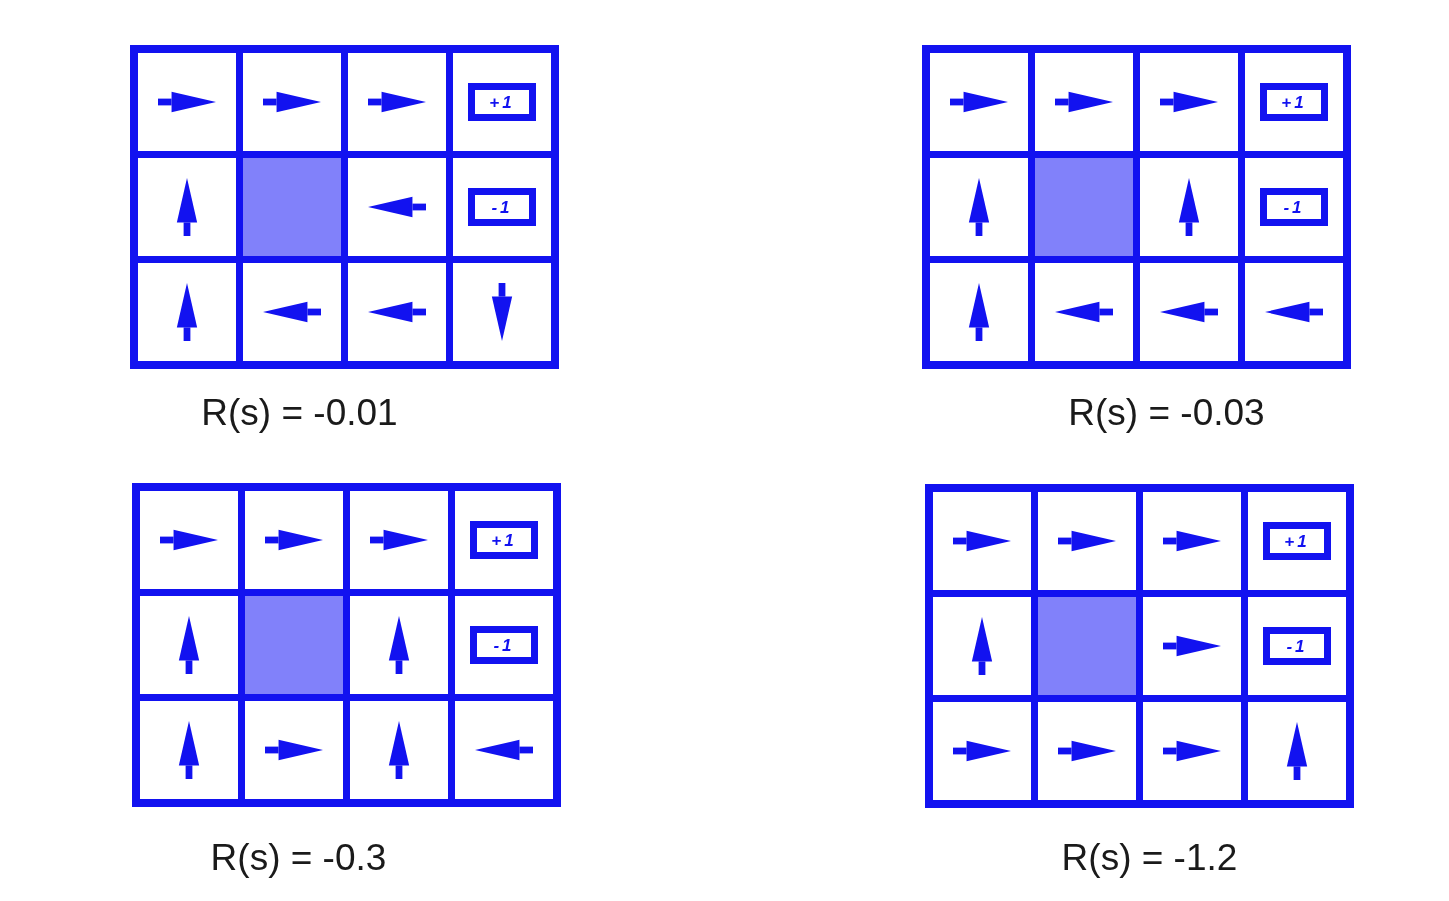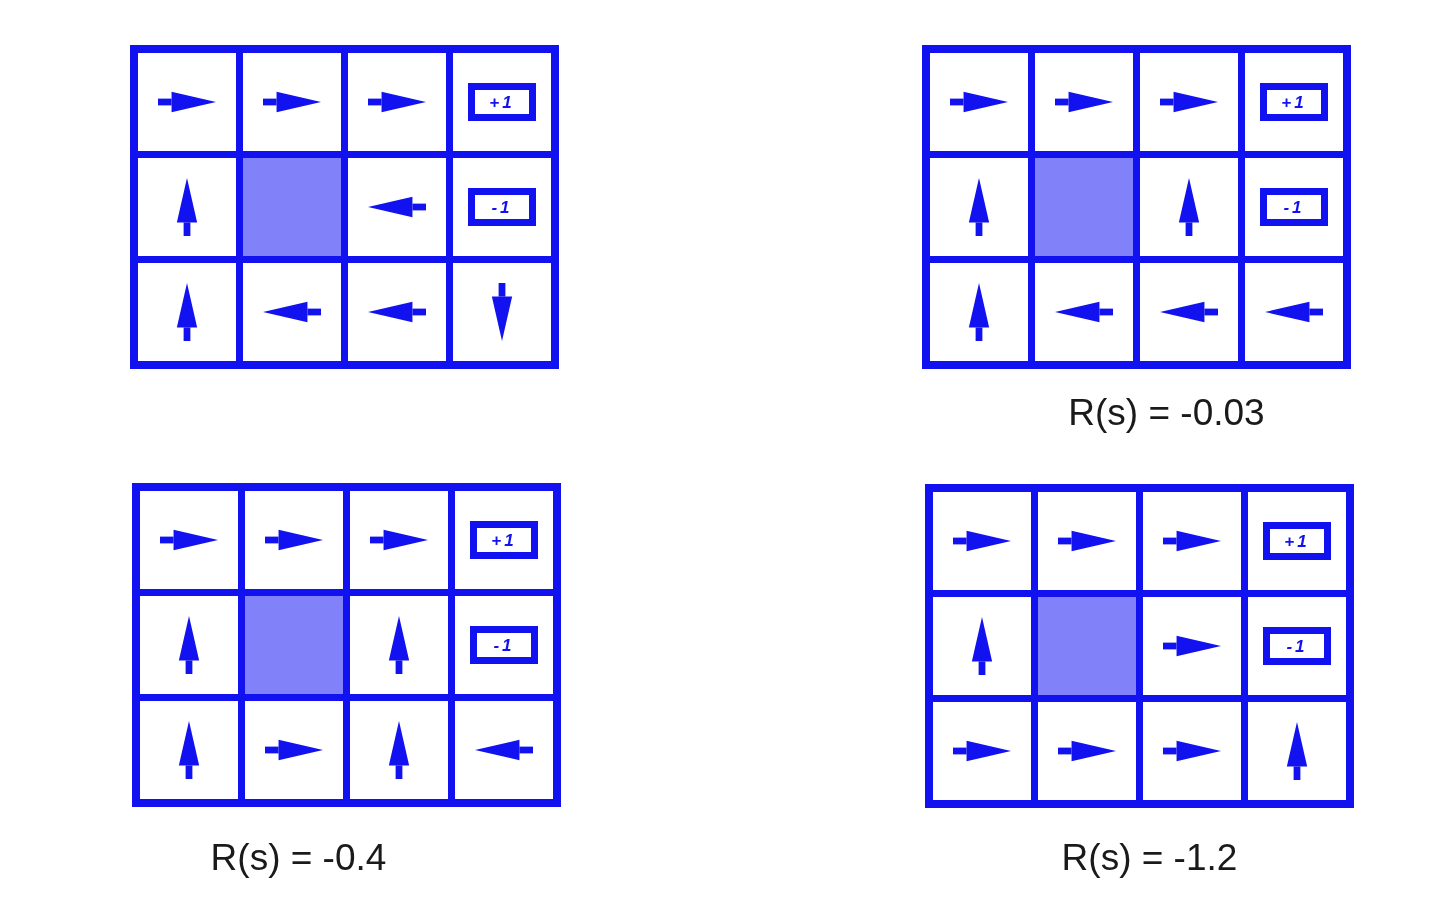--- a/index.html
+++ b/index.html
@@ -323,17 +323,18 @@
         </svg>
       </div>
       <div class="cell">
         <svg class="arrow rot270" viewBox="0 0 60 24">
           <rect x="0" y="8.5" width="14" height="7"></rect>
           <polygon points="14,1.5 60,12 14,22.5"></polygon>
         </svg>
       </div>
     </div>
 
+  <div class="caption cap-tl">R(s) = -0.01</div>
   <div class="caption cap-tr">R(s) = -0.03</div>
-  <div class="caption cap-bl">R(s) = -0.4</div>
+  <div class="caption cap-bl">R(s) = -0.3</div>
   <div class="caption cap-br">R(s) = -1.2</div>
 
 </div>
 
 </body></html>

